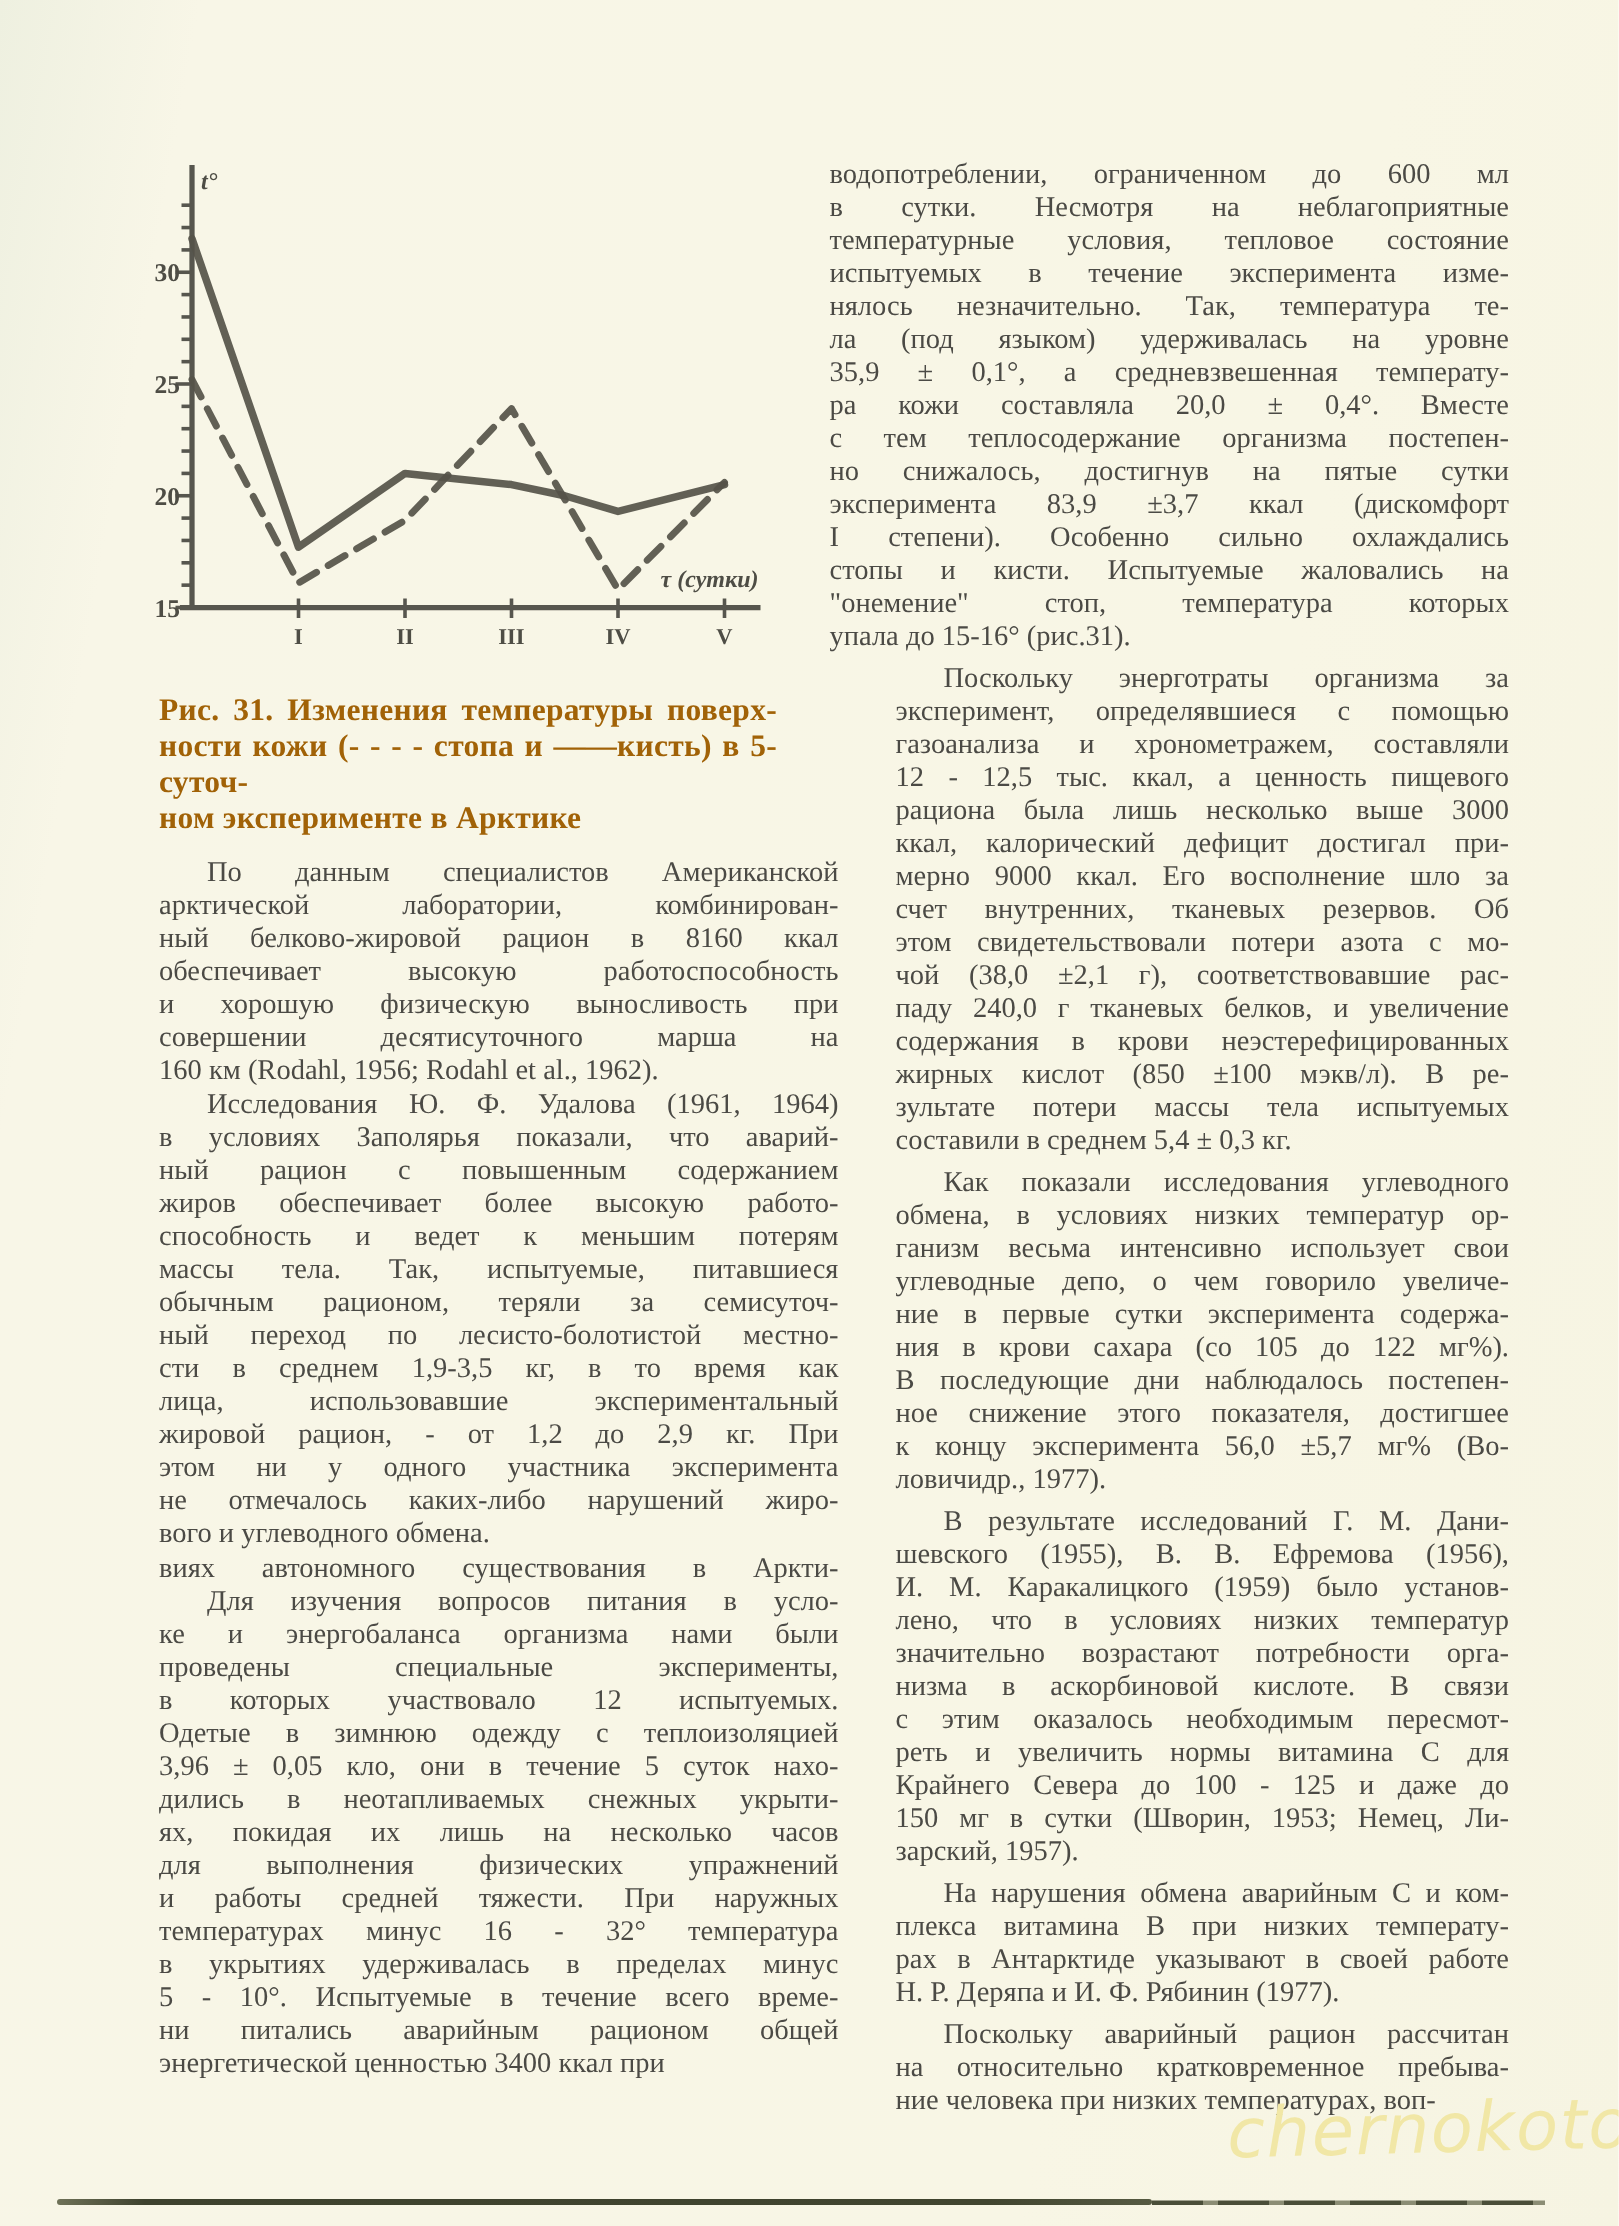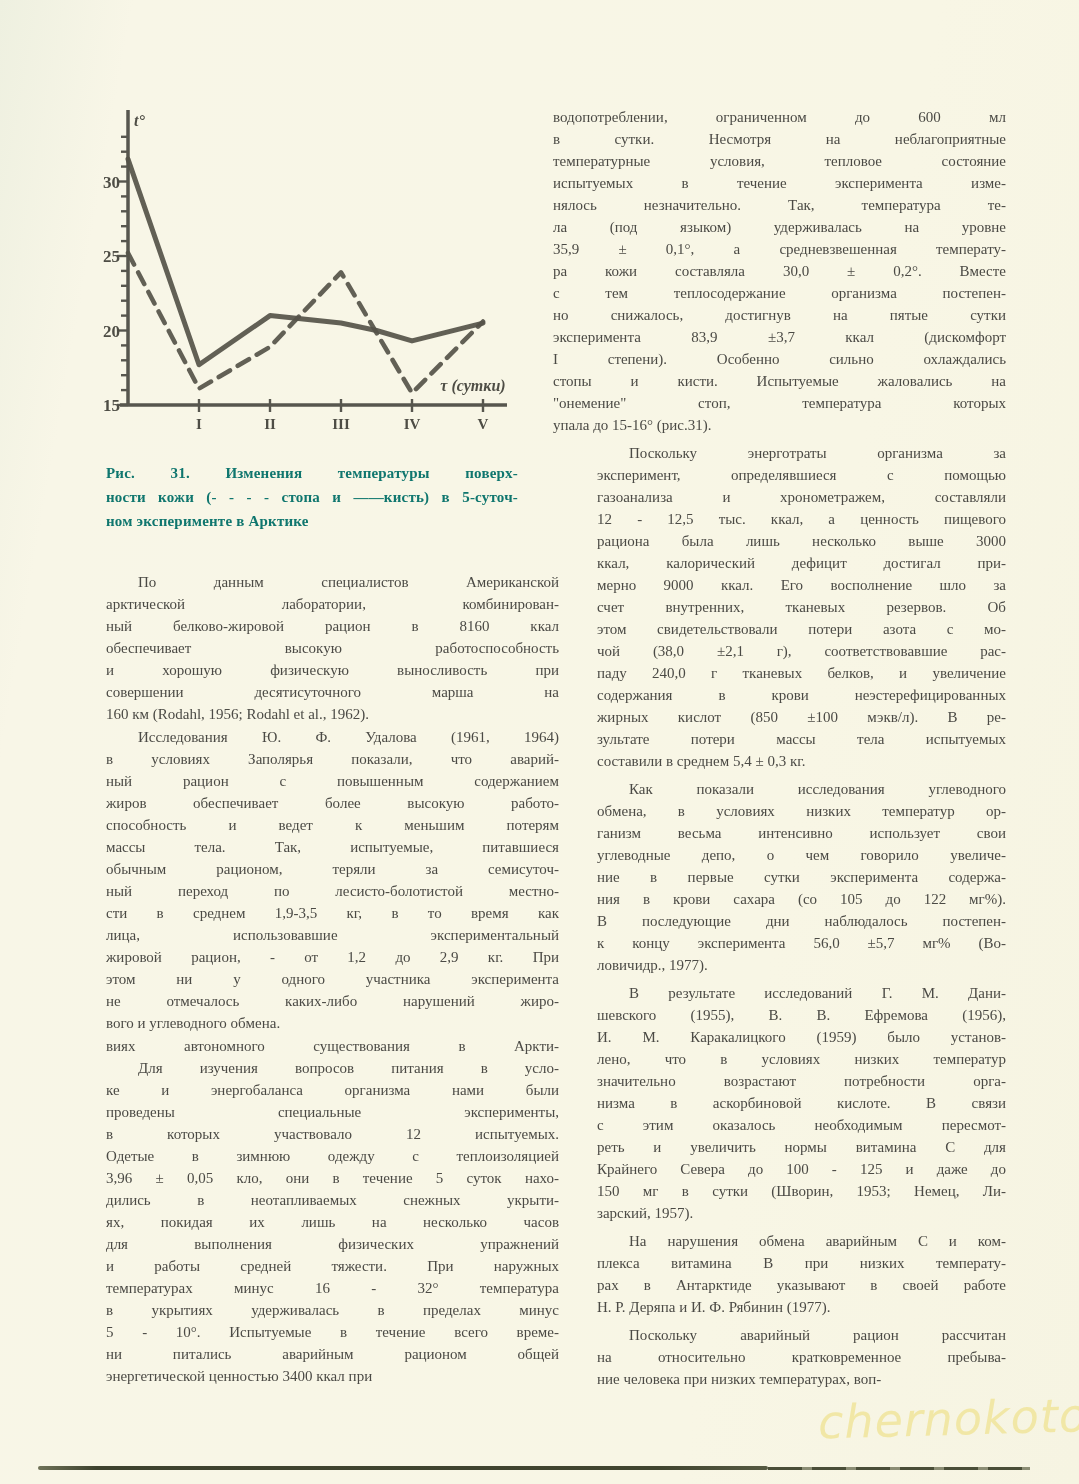--- a/index.html
+++ b/index.html
@@ -16,25 +16,25 @@
   #chart-svg .ax{stroke:#57564e;stroke-width:3.5;}
   #chart-svg .tick{stroke:#57564e;stroke-width:2.4;}
   #chart-svg .ln{fill:none;stroke:#555349;stroke-width:5;stroke-linejoin:round;stroke-linecap:round;opacity:.92;}
   #chart-svg .ln.dashed{stroke-width:4.6;stroke-dasharray:13 9;}
   #chart-svg text{fill:#4e4d45;font-weight:bold;font-family:"Liberation Serif",serif;}
   #chart-svg .ylab{font-size:17px;}
   #chart-svg .xlab{font-size:15px;}
   #chart-svg .axname{font-size:16px;font-style:italic;}
   
   .caption{position:absolute;left:106px;top:461px;width:412px;
-    font-weight:bold;font-size:15px;line-height:24px;color:#0f766e;letter-spacing:.2px;}
+    font-weight:bold;font-size:21px;line-height:24px;color:#a16207;letter-spacing:.2px;}
   .cap-line{text-align:justify;text-align-last:justify;}
   .cap-line.last{text-align-last:left;}
   
-  .col{position:absolute;width:453px;font-size:15px;line-height:22px;}
+  .col{position:absolute;width:453px;font-size:19px;line-height:22px;}
   #left-col{left:106px;top:571px;}
   #right-col{left:553px;top:106px;}
   .para{margin:0;}
   #right-col .para + .para{margin-top:6px;margin-left:44px;}
   #left-col .para + .para{margin-top:1px;}
   .line{text-align:justify;text-align-last:justify;white-space:normal;}
   .line.last{text-align-last:left;}
   .line.ind{padding-left:32px;}
   
   .bottom-rule{position:absolute;left:38px;top:1466px;width:730px;height:4px;
@@ -148,21 +148,21 @@
     </div>
   <div class="col" id="right-col">
       <div class="para">
         <div class="line">водопотреблении, ограниченном до 600 мл</div>
         <div class="line">в сутки. Несмотря на неблагоприятные</div>
         <div class="line">температурные условия, тепловое состояние</div>
         <div class="line">испытуемых в течение эксперимента изме-</div>
         <div class="line">нялось незначительно. Так, температура те-</div>
         <div class="line">ла (под языком) удерживалась на уровне</div>
         <div class="line">35,9 ± 0,1°, а средневзвешенная температу-</div>
-        <div class="line">ра кожи составляла 30,0 ± 0,2°. Вместе</div>
+        <div class="line">ра кожи составляла 20,0 ± 0,4°. Вместе</div>
         <div class="line">с тем теплосодержание организма постепен-</div>
         <div class="line">но снижалось, достигнув на пятые сутки</div>
         <div class="line">эксперимента 83,9 ±3,7 ккал (дискомфорт</div>
         <div class="line">I степени). Особенно сильно охлаждались</div>
         <div class="line">стопы и кисти. Испытуемые жаловались на</div>
         <div class="line">"онемение" стоп, температура которых</div>
         <div class="line last">упала до 15-16° (рис.31).</div>
       </div>
       <div class="para">
         <div class="line ind">Поскольку энерготраты организма за</div>
@@ -182,20 +182,21 @@
         <div class="line last">составили в среднем 5,4 ± 0,3 кг.</div>
       </div>
       <div class="para">
         <div class="line ind">Как показали исследования углеводного</div>
         <div class="line">обмена, в условиях низких температур ор-</div>
         <div class="line">ганизм весьма интенсивно использует свои</div>
         <div class="line">углеводные депо, о чем говорило увеличе-</div>
         <div class="line">ние в первые сутки эксперимента содержа-</div>
         <div class="line">ния в крови сахара (со 105 до 122 мг%).</div>
         <div class="line">В последующие дни наблюдалось постепен-</div>
+        <div class="line">ное снижение этого показателя, достигшее</div>
         <div class="line">к концу эксперимента 56,0 ±5,7 мг% (Во-</div>
         <div class="line last">ловичидр., 1977).</div>
       </div>
       <div class="para">
         <div class="line ind">В результате исследований Г. М. Дани-</div>
         <div class="line">шевского (1955), В. В. Ефремова (1956),</div>
         <div class="line">И. М. Каракалицкого (1959) было установ-</div>
         <div class="line">лено, что в условиях низких температур</div>
         <div class="line">значительно возрастают потребности орга-</div>
         <div class="line">низма в аскорбиновой кислоте. В связи</div>

